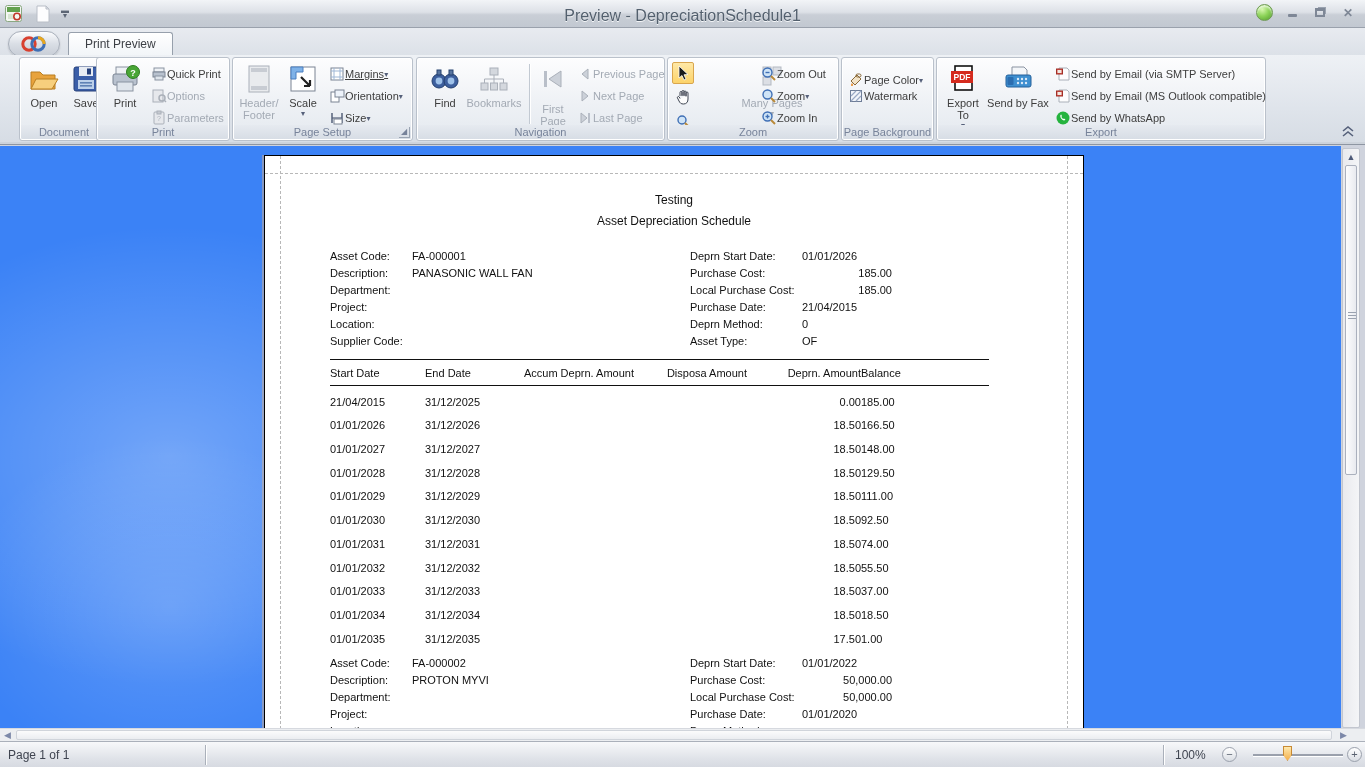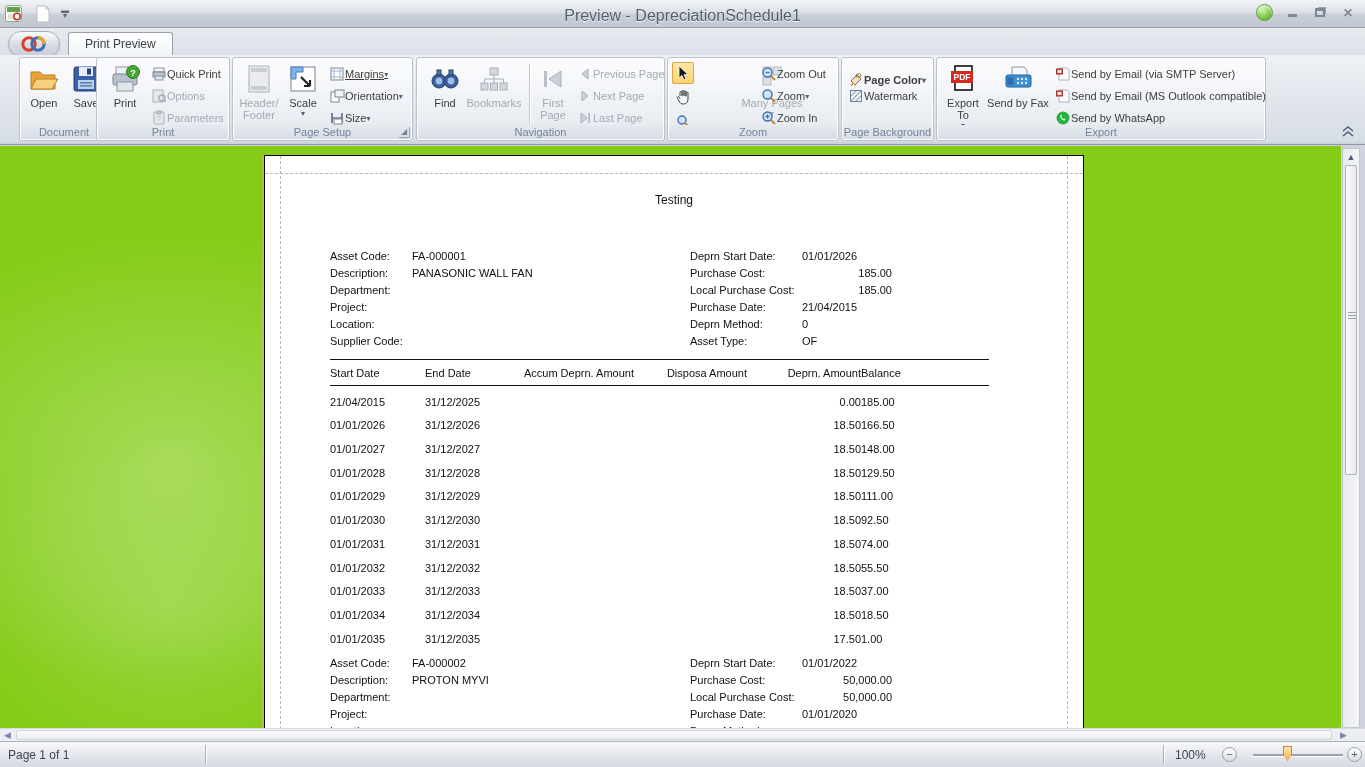--- a/index.html
+++ b/index.html
@@ -53,21 +53,21 @@
   .dis { color:#a3aab4 !important; }
   .dropA { font-size:8px; color:#55607a; }
   .dis .dropA { color:#a3aab4; }
   .vsep { position:absolute; top:6px; height:60px; width:1px; background:#c2c9d2; box-shadow:1px 0 0 #fff; }
   .tool-btn { position:absolute; width:22px; height:22px; border-radius:2px; display:flex; align-items:center; justify-content:center; }
   .tool-sel { background:linear-gradient(#ffe8a6,#fcd36a); border:1px solid #d9a64e; }
   .chevron-collapse { position:absolute; right:10px; bottom:6px; width:14px; height:12px; color:#55607a; }
 
   
   .workspace { position:absolute; left:0; top:146px; width:1341px; height:582px; overflow:hidden;
-    background:#84cc16; }
+    background:#3b82f6; }
   .swoosh1 { position:absolute; left:-180px; top:60px; width:700px; height:500px; border-radius:50%;
     background:radial-gradient(ellipse at center, rgba(255,255,255,.28), rgba(255,255,255,0) 65%); }
   .swoosh2 { position:absolute; left:-80px; top:260px; width:500px; height:400px; border-radius:50%;
     background:radial-gradient(ellipse at center, rgba(255,255,255,.18), rgba(255,255,255,0) 60%); }
   .page { position:absolute; left:264px; top:9px; width:820px; height:575px; background:#ffffff;
     border:1px solid #000000; overflow:hidden; box-shadow:-2px 0 0 rgba(224,180,130,.45); }
   .guide-v { position:absolute; top:0; bottom:0; width:0; border-left:1px dashed #b8b8b8; }
   .guide-h { position:absolute; left:0; right:0; height:0; border-top:1px dashed #b8b8b8; }
   .rpt-title { position:absolute; left:0; right:0; text-align:center; font-size:12px; color:#111; }
   .fields { position:absolute; left:65px; width:662px; font-size:11px; color:#111; }
@@ -284,21 +284,21 @@
       <svg class="i32" viewBox="0 0 32 32">
         <rect x="12" y="5" width="8" height="7" fill="#d4d8de" stroke="#aab0b9"></rect>
         <rect x="3" y="20" width="7" height="7" fill="#d4d8de" stroke="#aab0b9"></rect>
         <rect x="12.5" y="20" width="7" height="7" fill="#d4d8de" stroke="#aab0b9"></rect>
         <rect x="22" y="20" width="7" height="7" fill="#d4d8de" stroke="#aab0b9"></rect>
         <path d="M16 12 v4 M6.5 20 v-4 h19 v4 M16 16 v4" stroke="#aab0b9" fill="none"></path>
       </svg>
       <div class="lbl">Bookmarks</div>
     </div>
     <div class="vsep" style="left:112px;"></div>
-    <div class="btn-big dis" style="left:116px;width:40px;">
+    <div class="btn-big dis" style="left:116px;width:40px;justify-content:space-between;">
       <svg class="i32" viewBox="0 0 32 32">
         <rect x="7" y="8" width="3" height="16" fill="#b9bfc9"></rect>
         <path d="M24 8 L12 16 L24 24 z" fill="#ccd1d9" stroke="#aab0b9"></path>
       </svg>
       <div class="lbl">First Page</div>
     </div>
     <div class="btn-small dis" style="left:160px;top:6px;">
       <svg class="i16" viewBox="0 0 16 16">
         <path d="M11 3 L5 8 L11 13 z" fill="#ccd1d9" stroke="#aab0b9"></path>
       </svg>
@@ -368,21 +368,21 @@
         <line x1="4.5" y1="6.5" x2="8.5" y2="6.5" stroke="#3f6fb5" stroke-width="1.4"></line>
         <line x1="6.5" y1="4.5" x2="6.5" y2="8.5" stroke="#3f6fb5" stroke-width="1.4"></line>
         <line x1="10" y1="10" x2="14" y2="14" stroke="#b98a3a" stroke-width="2"></line>
       </svg>
       <span>Zoom In</span>
     </div>
     <div class="rcaption">Zoom</div>
   </div>
 
   <div class="rgroup" style="left:841px;width:93px;">
-    <div class="btn-small" style="left:6px;top:12px;font-weight:bold;">
+    <div class="btn-small" style="left:6px;top:12px;">
       <svg class="i16" viewBox="0 0 16 16">
         <path d="M3 9 L9 3 L13 7 L7 13 z" fill="#f2e3c8" stroke="#8a6a3a"></path>
         <path d="M4 11 q-2 3 0 3 q2 0 0-3" fill="#e8861e"></path>
         <rect x="8" y="2" width="5" height="3" rx="1.5" fill="none" stroke="#8a6a3a"></rect>
       </svg>
       <span>Page Color</span>
         <span class="dropA">▾</span>
     </div>
     <div class="btn-small" style="left:6px;top:28px;">
       <svg class="i16" viewBox="0 0 16 16">
@@ -453,20 +453,21 @@
 
 <div class="workspace">
   <div class="swoosh1"></div>
   <div class="swoosh2"></div>
   <div class="page">
     <div class="guide-v" style="left:15px;"></div>
     <div class="guide-v" style="left:802px;"></div>
     <div class="guide-h" style="top:17px;"></div>
 
     <div class="rpt-title" style="top:37px;">Testing</div>
+    <div class="rpt-title" style="top:58px;">Asset Depreciation Schedule</div>
 
     <div class="fields" id="asset-block-0" style="top:92px;">
         <div class="frow">
           <span class="fl-label">Asset Code:</span>
           <span class="fl-value">FA-000001</span>
           <span class="fr-label">Deprn Start Date:</span>
           <span class="fr-value">01/01/2026</span>
         </div>
         <div class="frow">
           <span class="fl-label">Description:</span>

